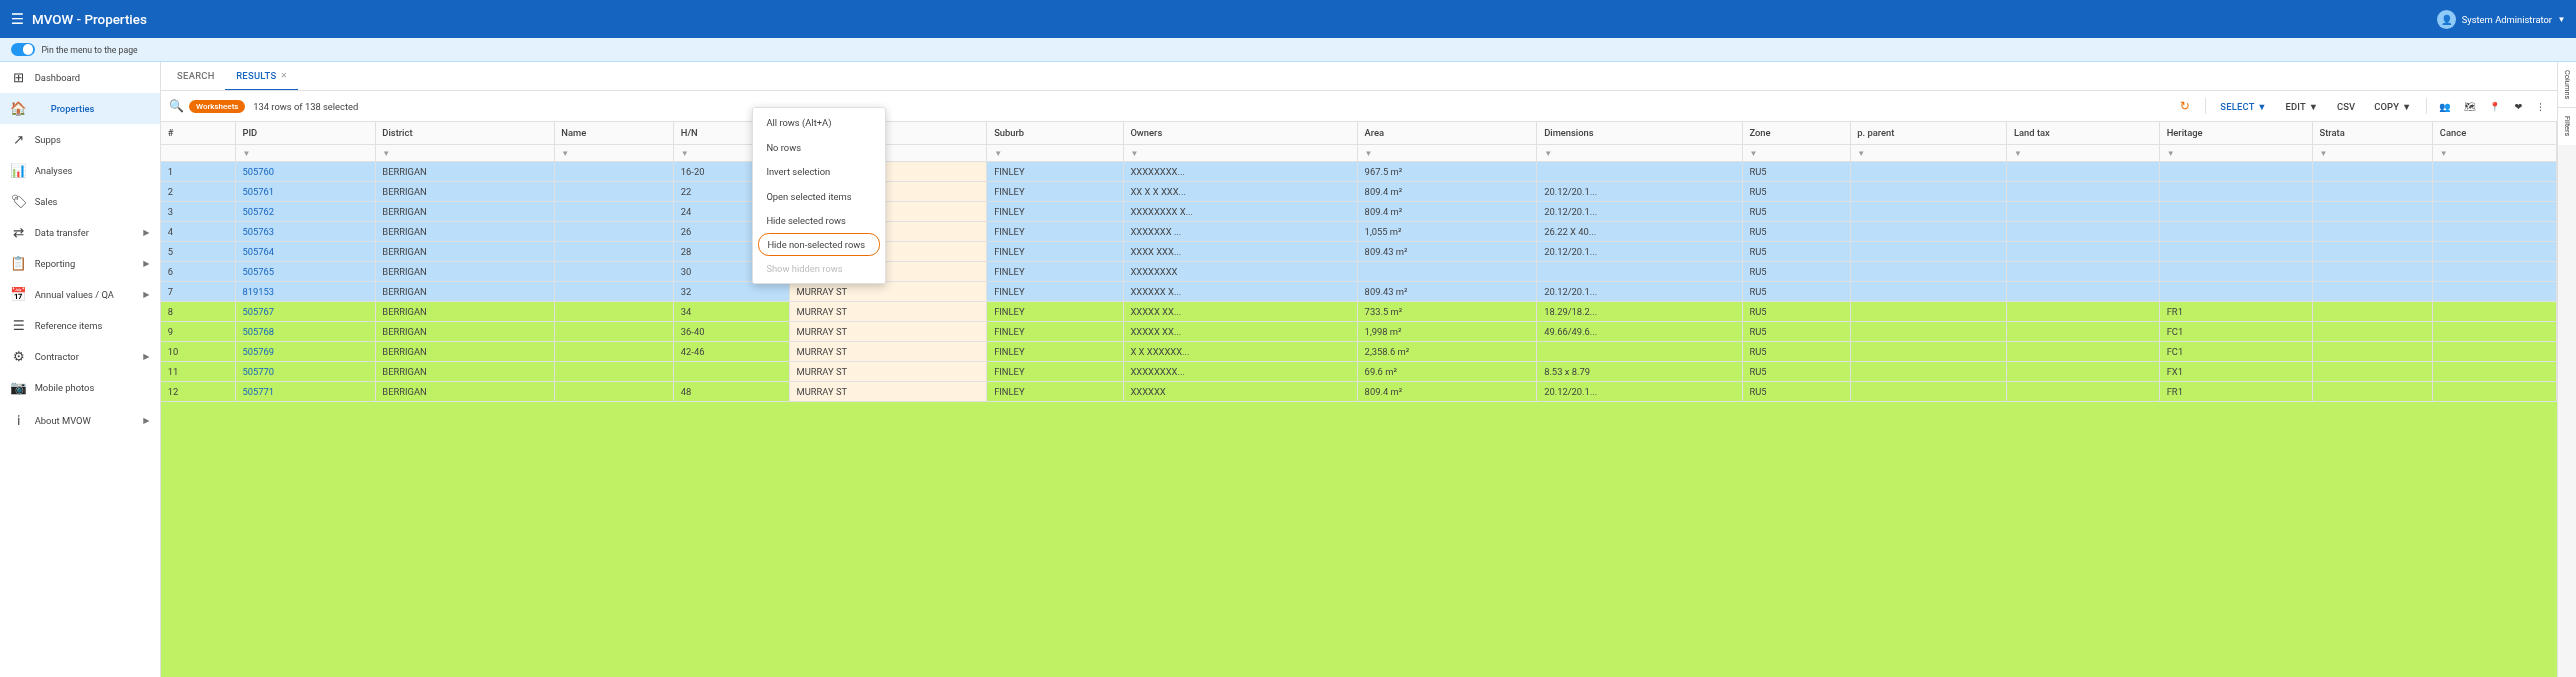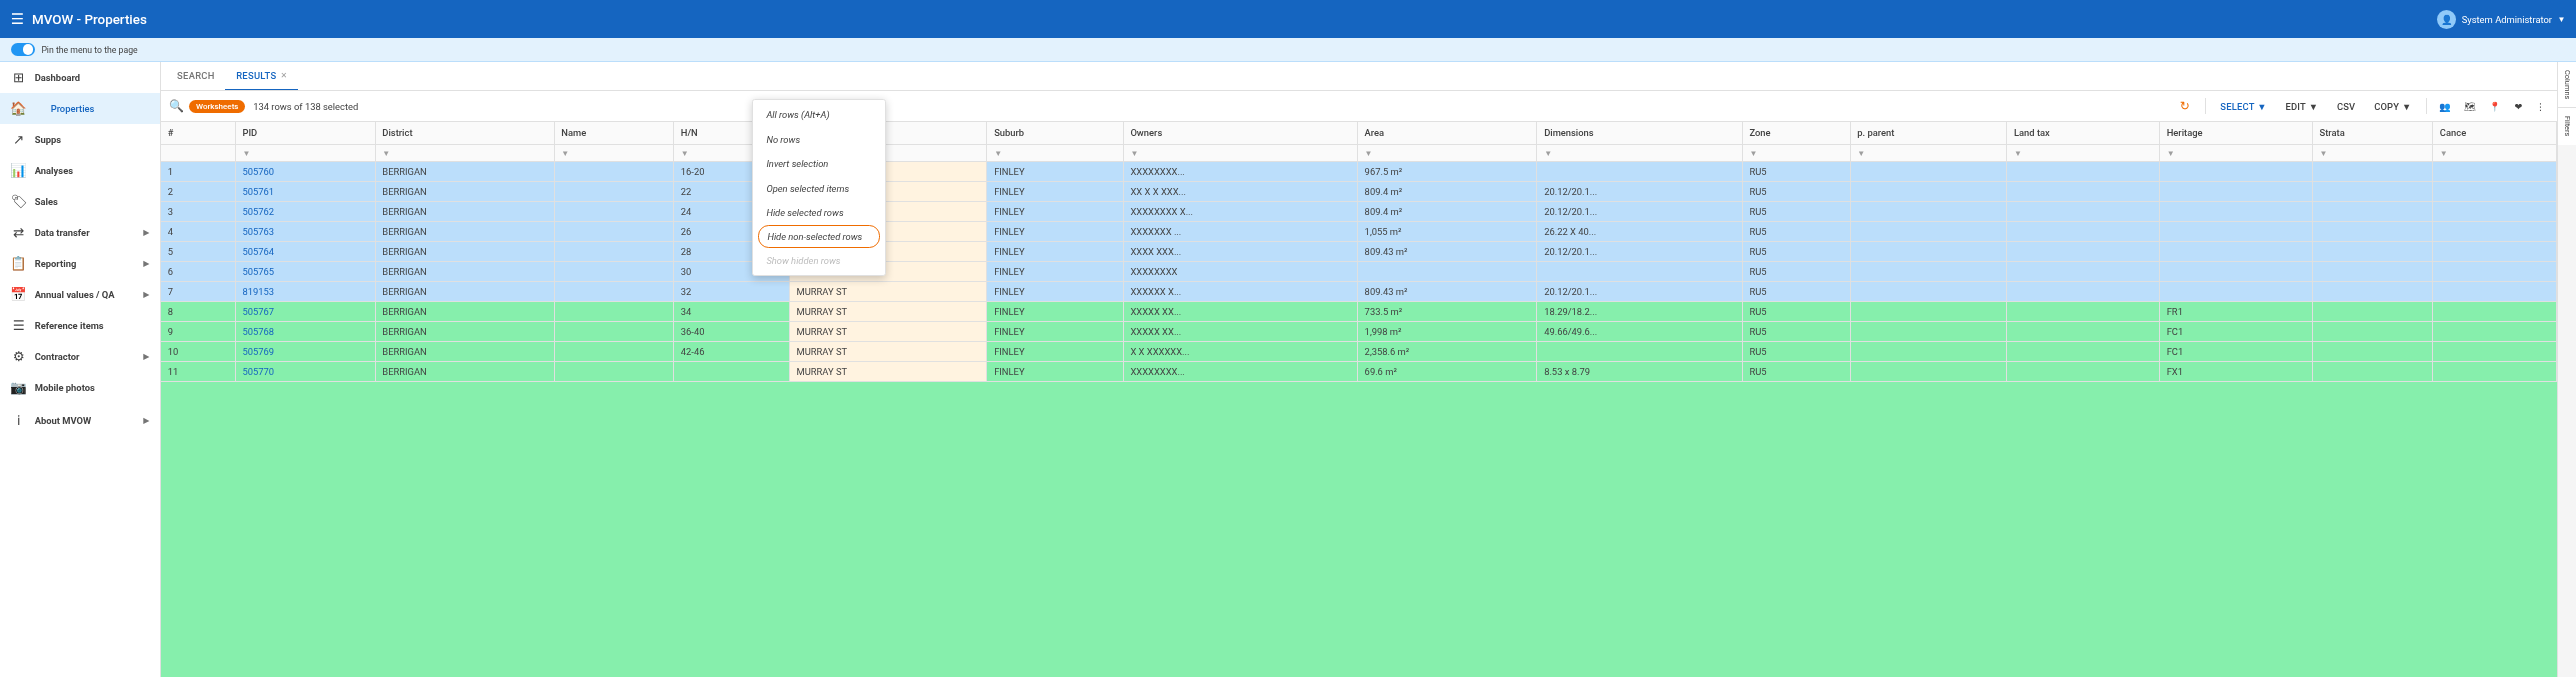--- a/index.html
+++ b/index.html
@@ -57,26 +57,26 @@
       display: flex;
       align-items: center;
       padding: 8px 10.7px;
       gap: 8px;
       cursor: pointer;
       color: #424242;
       position: relative;
     }
     .sidebar-item.active { color: #1565c0; background: #e3f2fd; }
     .sidebar-item .icon { font-size: 13.4px; width: 16px; text-align: center; }
-    .sidebar-item .label { font-size: 9.4px; font-weight: 700; flex: 1; }
+    .sidebar-item .label { font-size: 9.4px; font-weight: 400; flex: 1; }
     .sidebar-item .chevron { font-size: 8px; color: #757575; }
     .sidebar-item.active .label { font-weight: 500; margin-left: 16px; }
 
     
-    .content { flex: 1; display: flex; flex-direction: column; overflow: hidden; background: #86efac; }
+    .content { flex: 1; display: flex; flex-direction: column; overflow: hidden; background: #bef264; }
 
     
     .tabs {
       display: flex;
       border-bottom: 0.7px solid #e0e0e0;
       background: white;
       padding: 0 5.4px;
       flex-shrink: 0;
     }
     .tab {
@@ -569,35 +569,53 @@
               <td>XXXXXXXX...</td>
               <td>69.6 m²</td>
               <td>8.53 x 8.79</td>
               <td>RU5</td>
               <td></td>
               <td></td>
               <td>FX1</td>
               <td></td>
               <td></td>
             </tr>
+            <tr>
+              <td>12</td>
+              <td class="pid-cell">505771</td>
+              <td>BERRIGAN</td>
+              <td></td>
+              <td>48</td>
+              <td class="highlight">MURRAY ST</td>
+              <td>FINLEY</td>
+              <td>XXXXXX</td>
+              <td>809.4 m²</td>
+              <td>20.12/20.1...</td>
+              <td>RU5</td>
+              <td></td>
+              <td></td>
+              <td>FR1</td>
+              <td></td>
+              <td></td>
+            </tr>
           </tbody>
       </table>
     </div>
   </div>
 
   <div style="display:flex;flex-direction:column;width:19px;background:#f5f5f5;border-left:0.7px solid #e0e0e0;flex-shrink:0;">
     <div style="writing-mode:vertical-rl;text-orientation:mixed;font-size:7.4px;color:#424242;padding:8px 4px;cursor:pointer;border-bottom:0.7px solid #e0e0e0;background:white;white-space:nowrap;">Columns</div>
     <div style="writing-mode:vertical-rl;text-orientation:mixed;font-size:7.4px;color:#424242;padding:8px 4px;cursor:pointer;background:white;white-space:nowrap;">Filters</div>
   </div>
 
 </div>
 
 <div class="dropdown-overlay" id="dropdown-overlay">
 </div>
-<div class="dropdown-menu" id="select-dropdown" style="top:99px;left:752px;font-style:italic;">
+<div class="dropdown-menu" id="select-dropdown" style="top:107px;left:752px;">
   <div class="dropdown-item">All rows (Alt+A)</div>
   <div class="dropdown-item">No rows</div>
   <div class="dropdown-item">Invert selection</div>
   <div class="dropdown-item">Open selected items</div>
   <div class="dropdown-item">Hide selected rows</div>
   <div class="dropdown-item highlighted">Hide non-selected rows</div>
   <div class="dropdown-item disabled">Show hidden rows</div>
 </div>
 
 

